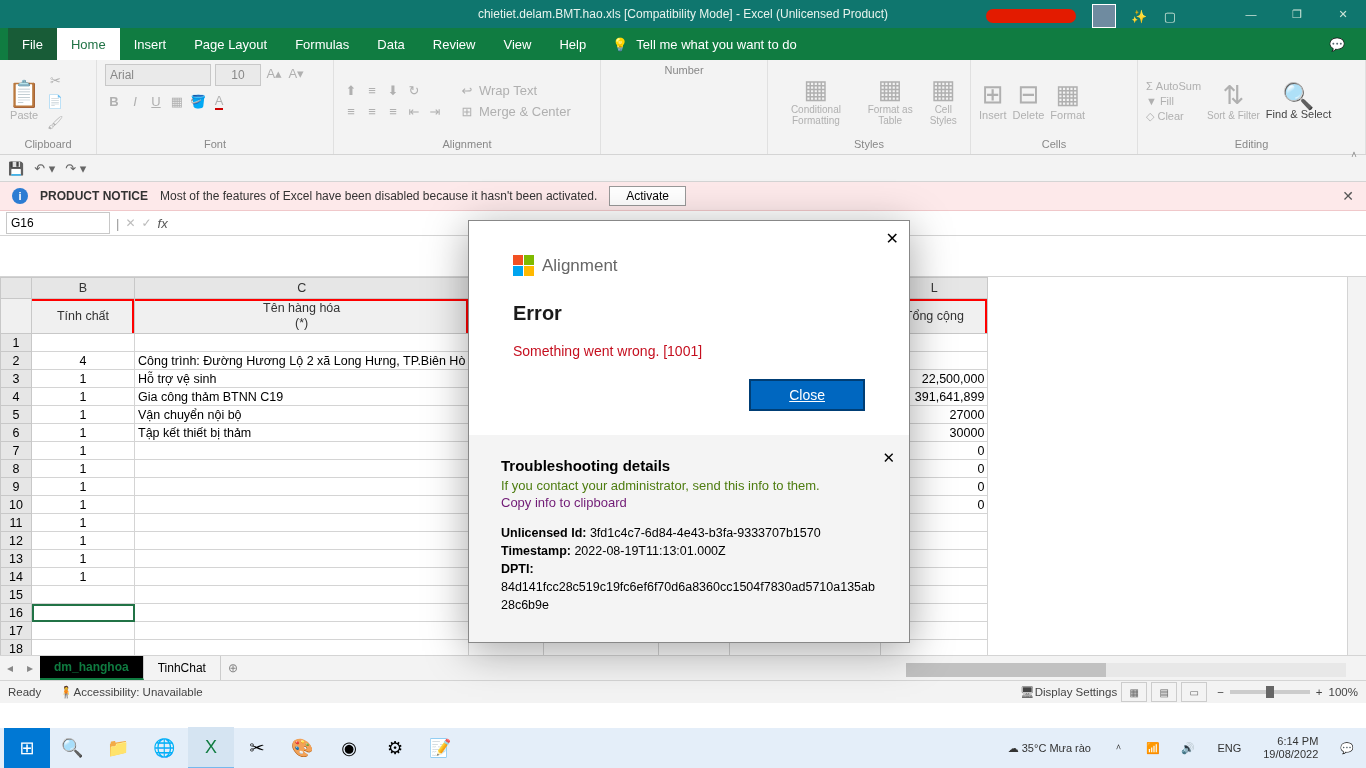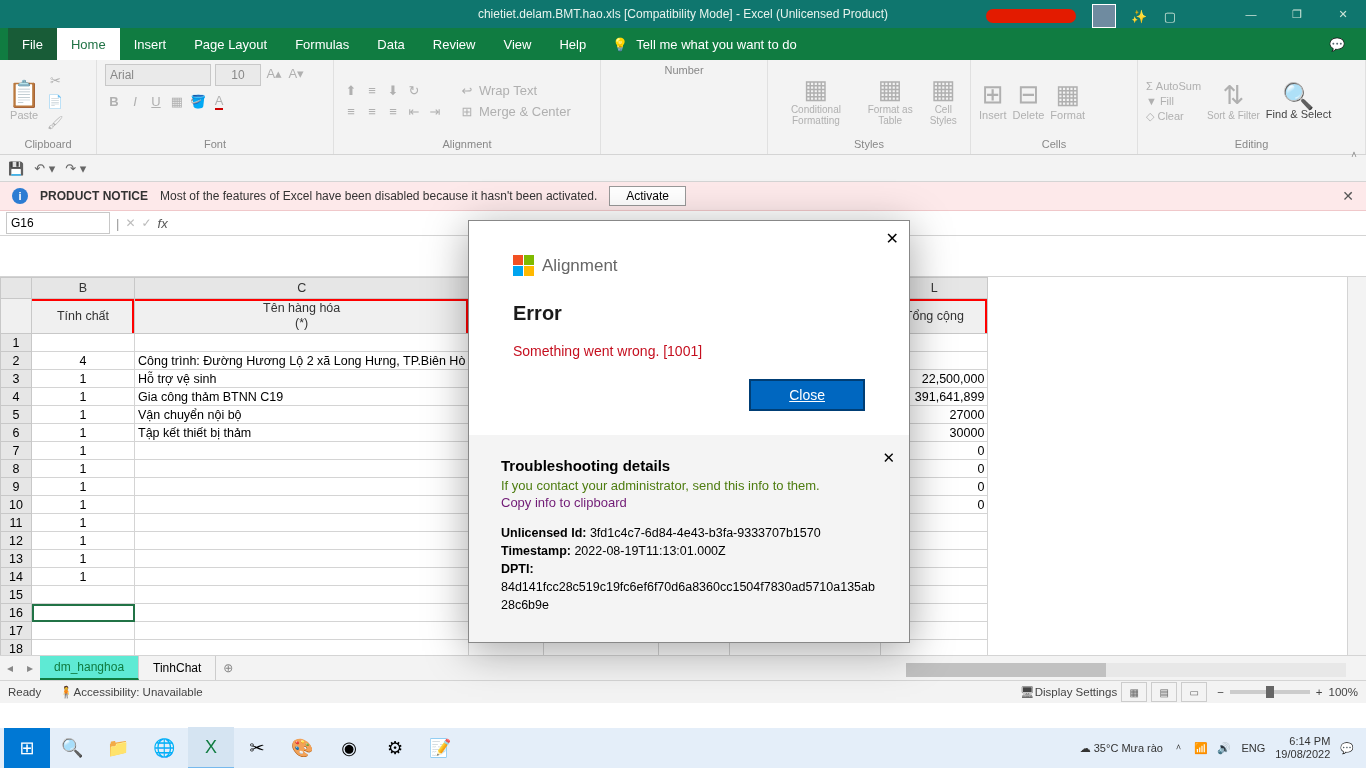--- a/index.html
+++ b/index.html
@@ -62,36 +62,36 @@
 .grid .corner{background:#e6e6e6;border:1px solid #c8c8c8;}
 .grid .sel{outline:2px solid #217346;outline-offset:-2px;}
 .alr{text-align:right;}
 .alc{text-align:center;}
 .redmark{box-shadow:inset -4px 4px 0 -2px #ff0000;}
 .vscroll{position:absolute;right:0;top:0;bottom:0;width:18px;background:#f3f3f3;border-left:1px solid #d4d4d4;}
 
 .sheettabs{height:24px;background:#f3f3f3;border-top:1px solid #d4d4d4;display:flex;align-items:stretch;font-size:12px;}
 .sheettabs .nav{width:20px;display:flex;align-items:center;justify-content:center;color:#888;}
 .sheettabs .tab{padding:0 14px;display:flex;align-items:center;border-right:1px solid #ccc;cursor:pointer;}
-.sheettabs .tab.active{background:#5eead4;color:#0f7b40;border-bottom:2px solid #107c41;font-weight:400;}
+.sheettabs .tab.active{background:#000000;color:#0f7b40;border-bottom:2px solid #107c41;font-weight:700;}
 .sheettabs .add{width:24px;display:flex;align-items:center;justify-content:center;color:#888;}
 .sheettabs .sbar{flex:1;margin-left:auto;display:flex;align-items:center;}
 
 .status{height:22px;background:#f3f3f3;border-top:1px solid #d4d4d4;display:flex;align-items:center;padding:0 8px;font-size:11.5px;color:#444;}
 .status .sp{flex:1;}
 .status .viewbtn{width:24px;height:18px;border:1px solid #ccc;margin-left:4px;display:flex;align-items:center;justify-content:center;font-size:10px;color:#666;}
 .status .zoom{display:flex;align-items:center;gap:6px;margin-left:10px;}
 .status .ztrack{width:80px;height:4px;background:#ccc;position:relative;}
 .status .ztrack .zth{position:absolute;width:8px;height:12px;background:#666;top:-4px;left:36px;}
 
 .taskbar{position:absolute;bottom:0;left:0;right:0;height:40px;background:#e4eef9;display:flex;align-items:center;padding:0 4px;}
 .taskbar .tb{width:46px;height:40px;display:flex;align-items:center;justify-content:center;font-size:18px;}
 .taskbar .start{background:#0078d4;color:#fff;}
 .taskbar .active{border-bottom:2px solid #76b9ed;background:#d5e4f2;}
-.taskbar .tray{margin-left:auto;display:flex;align-items:center;gap:10px;padding-right:8px;font-size:11px;color:#333;}
+.taskbar .tray{margin-left:auto;display:flex;align-items:center;gap:22px;padding-right:8px;font-size:11px;color:#333;}
 .taskbar .clock{text-align:right;line-height:13px;}
 
 .dialog{position:absolute;left:468px;top:220px;width:440px;background:#fff;box-shadow:0 8px 40px rgba(0,0,0,.35);border:1px solid #888;z-index:50;}
 .dialog .dclose{position:absolute;right:10px;top:8px;font-size:16px;cursor:pointer;}
 .dialog .dbody{padding:34px 44px 24px;}
 .dialog .mslogo{display:flex;align-items:center;gap:8px;font-size:17px;color:#666;margin-bottom:26px;}
 .dialog .mslogo .sq{display:grid;grid-template-columns:10px 10px;grid-template-rows:10px 10px;gap:1px;}
 .dialog .mslogo .sq span:nth-child(1){background:#f25022;}
 .dialog .mslogo .sq span:nth-child(2){background:#7fba00;}
 .dialog .mslogo .sq span:nth-child(3){background:#00a4ef;}

